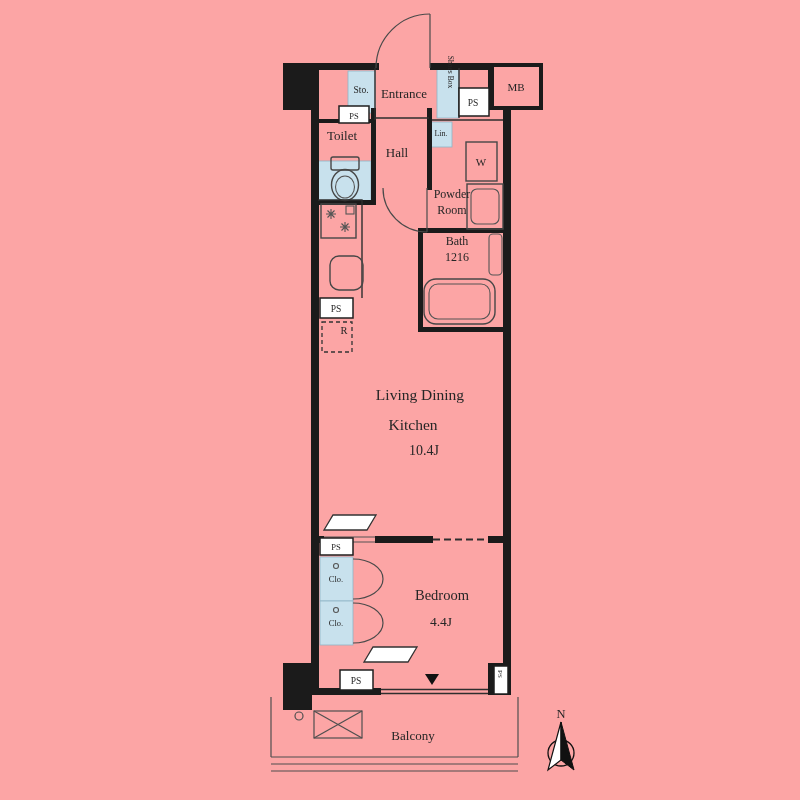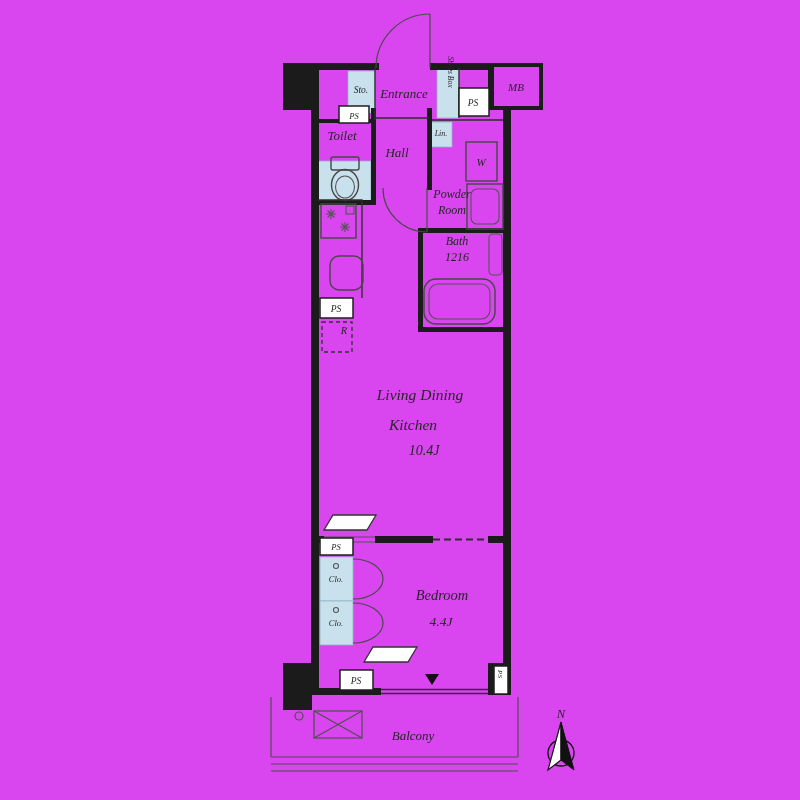--- a/index.html
+++ b/index.html
@@ -1,16 +1,16 @@
 <!DOCTYPE html>
 <html><head>
 <meta charset="utf-8">
 <style>
   html,body{margin:0;padding:0;background:#ffffff;}
-  .page{width:800px;height:800px;position:relative;background:#d946ef;font-style:italic;}
+  .page{width:800px;height:800px;position:relative;background:#fca5a5;}
   svg{display:block;}
   text{font-family:"Liberation Serif","DejaVu Serif",serif;fill:#262626;text-anchor:middle;}
   .wall{fill:#1b1b1b;stroke:none;}
   .hl{fill:#c8e1ed;stroke:#8fb4c6;stroke-width:0.8;}
   .fx{fill:none;stroke:#474747;stroke-width:1.4;}
   .fxthin{fill:none;stroke:#555555;stroke-width:1.1;}
   .thin{fill:none;stroke:#2e2e2e;stroke-width:1.4;}
   .door{fill:none;stroke:#4a4a4a;stroke-width:1.2;}
   .psbox{fill:#ffffff;stroke:#1f1f1f;stroke-width:1.5;}
   .mbline{fill:none;stroke:#1b1b1b;stroke-width:4;}

